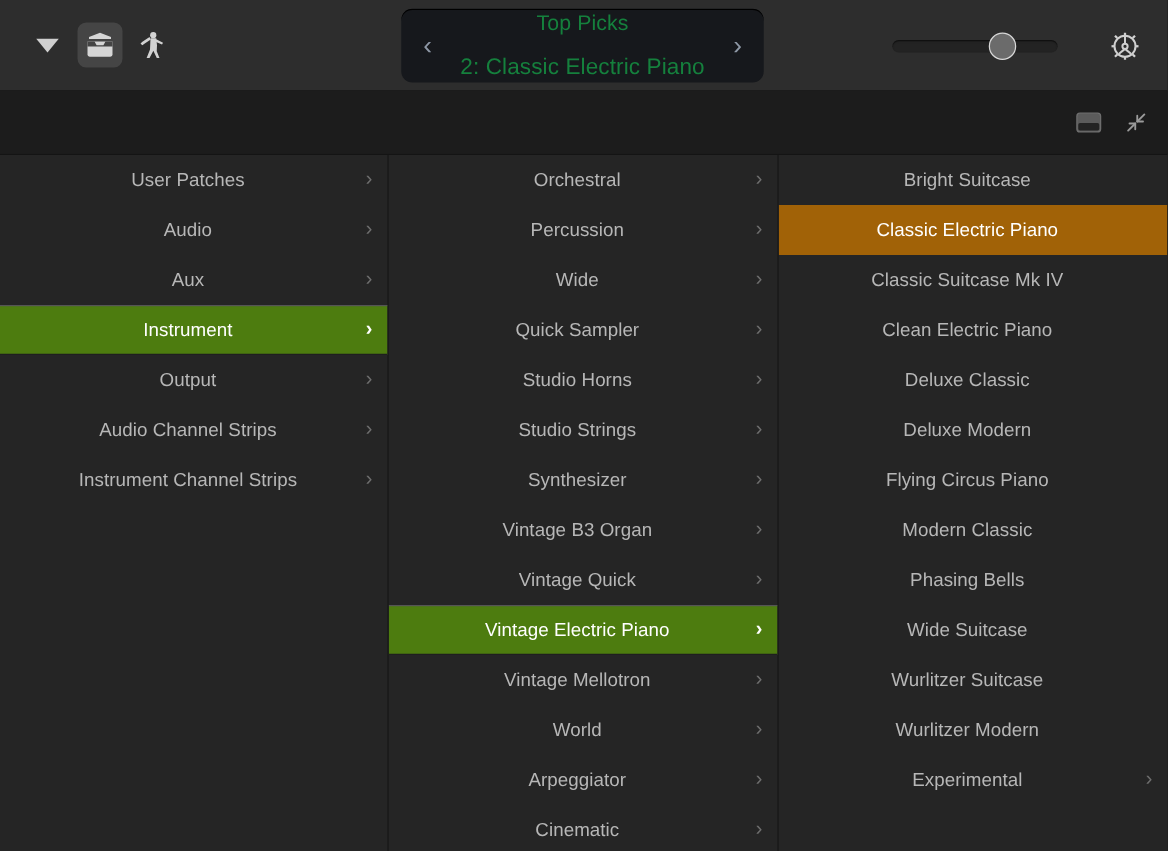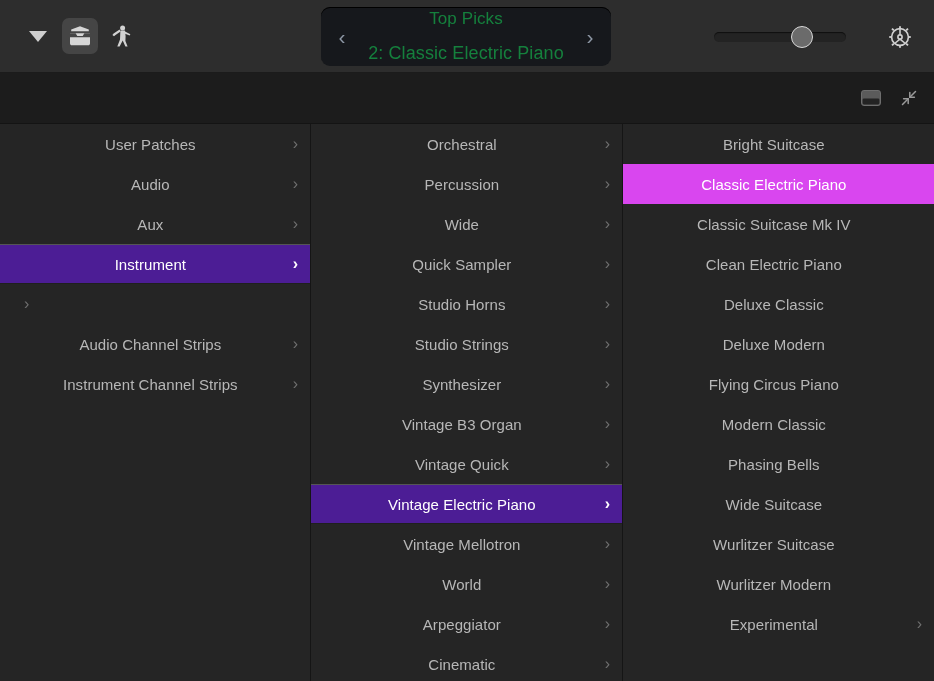--- a/index.html
+++ b/index.html
@@ -223,28 +223,28 @@
     letter-spacing: .05px;
   }
   .chev {
     color: #6e6e6e;
     font-size: 16px;
     line-height: 1;
     margin-left: 8px;
     font-weight: 400;
   }
   .row.sel-grey {
-    background: #4c1d95;
+    background: #4d7c0f;
     color: #ffffff;
     border-top: 1px solid #555555;
     border-bottom: 1px solid #1f1f1f;
   }
   .row.sel-grey .chev { color: #ffffff; font-weight: 700; }
   .row.sel-blue {
-    background: #d946ef;
+    background: #a16207;
     color: #ffffff;
   }
   .row.sel-blue .chev { color: #ffffff; }
   .row.hidden-chev .chev { visibility: hidden; }
 </style>
 </head>
 <body>
 
 <div id="app">
 
@@ -356,20 +356,21 @@
         </div>
         <div class="row">
           <div class="label">Aux</div>
           <div class="chev">›</div>
         </div>
         <div class="row sel-grey">
           <div class="label">Instrument</div>
           <div class="chev">›</div>
         </div>
         <div class="row">
+          <div class="label">Output</div>
           <div class="chev">›</div>
         </div>
         <div class="row">
           <div class="label">Audio Channel Strips</div>
           <div class="chev">›</div>
         </div>
         <div class="row">
           <div class="label">Instrument Channel Strips</div>
           <div class="chev">›</div>
         </div>

